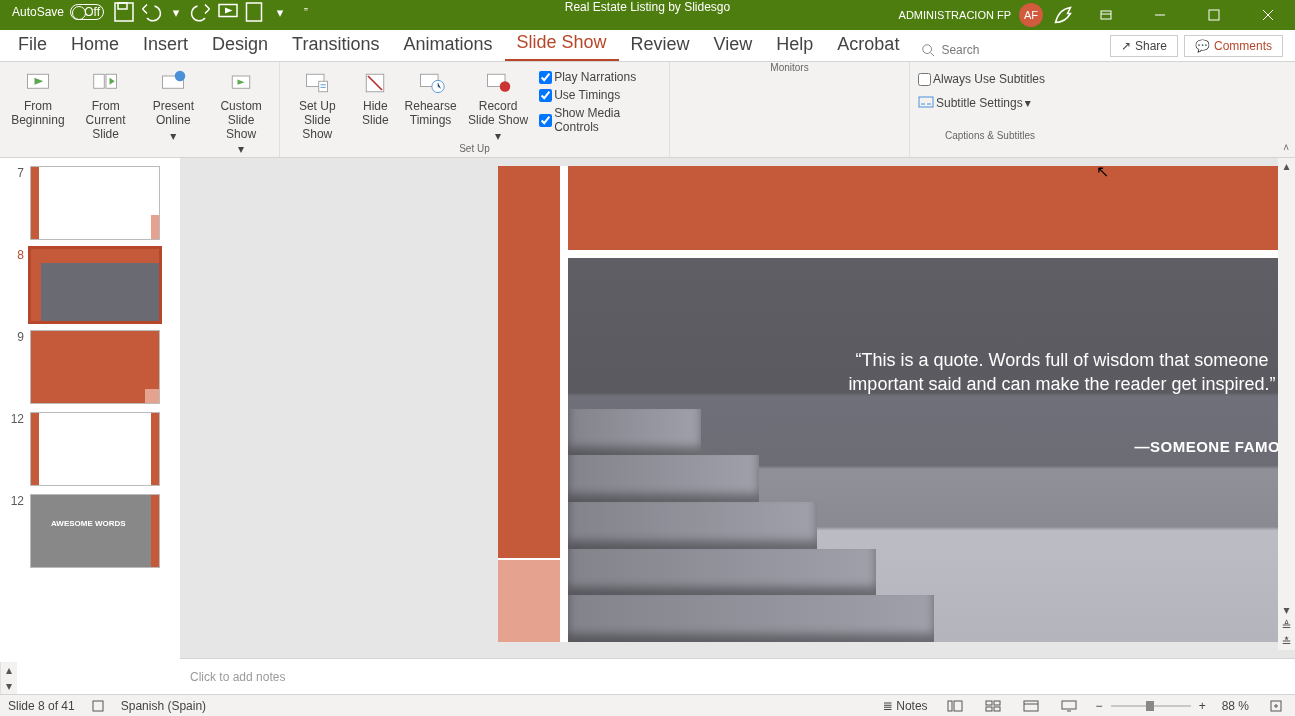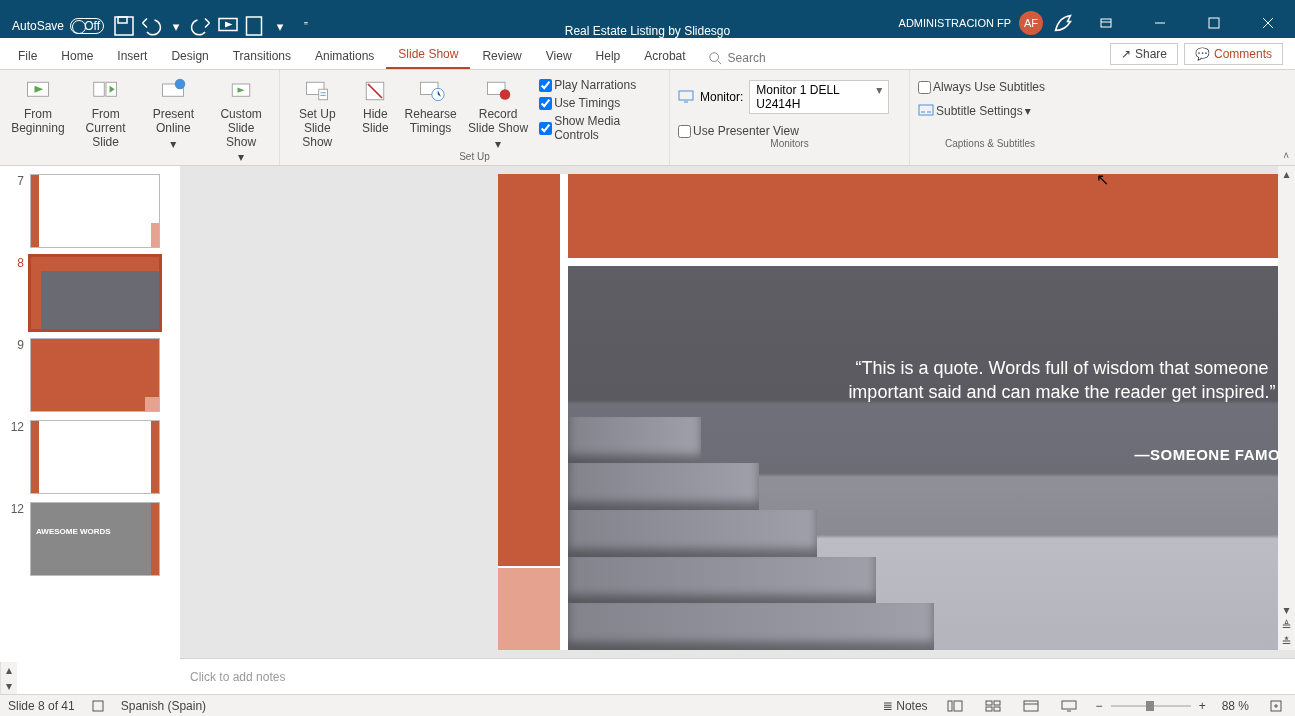--- a/index.html
+++ b/index.html
@@ -1,34 +1,34 @@
 <!DOCTYPE html>
 <html><head>
 <meta charset="utf-8">
 <style>
 *{box-sizing:border-box;margin:0;padding:0;font-family:"Segoe UI",Arial,sans-serif;font-size:12px;-webkit-font-smoothing:antialiased}
 body{width:1295px;height:716px;background:#fff;overflow:hidden;display:flex;flex-direction:column}
 
 
-.titlebar{height:38px;background:#0c4a6e;display:flex;align-items:flex-end;color:#fff;position:relative}
+.titlebar{height:30px;background:#4d7c0f;display:flex;align-items:flex-start;color:#fff;position:relative}
 .titlebar-left{display:flex;align-items:center;gap:2px;padding:0 6px}
 .qat-btn{width:24px;height:24px;display:flex;align-items:center;justify-content:center;color:#fff;font-size:13px}
 .autosave{display:flex;align-items:center;gap:6px;padding:0 6px}
 .autosave-toggle{width:34px;height:16px;border:1px solid #fff;border-radius:8px;position:relative;display:flex;align-items:center;font-size:8px;color:#fff;justify-content:flex-end;padding-right:3px}
 .autosave-toggle::before{content:"";position:absolute;left:1px;top:1px;width:12px;height:12px;border:1px solid #fff;border-radius:50%}
 .titlebar-center{position:absolute;left:50%;transform:translateX(-50%);font-size:12px}
 .titlebar-right{margin-left:auto;display:flex;align-items:center;gap:8px;padding-right:4px}
 .user-name{font-size:11px}
 .user-avatar{width:24px;height:24px;border-radius:50%;background:#d25a3d;display:flex;align-items:center;justify-content:center;font-size:11px;color:#fff}
 .winbtn{width:46px;height:30px;display:flex;align-items:center;justify-content:center;font-size:12px}
 .winbtn svg{width:12px;height:12px;stroke:#fff;fill:none;stroke-width:1}
 
 
 .tabrow{height:32px;border-bottom:1px solid #d4d4d4;display:flex;align-items:flex-end;padding:0 6px;background:#fff}
-.tab{padding:6px 12px;font-size:12px;color:#444;cursor:pointer}
+.tab{padding:6px 12px;font-size:18px;color:#444;cursor:pointer}
 .tab.active{color:#b7472a;border-bottom:2px solid #b7472a;font-weight:400}
 .tab.file{background:#fff;color:#444}
 .tab-spacer{flex:1}
 .search-pill{display:flex;align-items:center;gap:6px;padding:4px 10px;color:#777;cursor:text}
 .right-actions{display:flex;gap:6px;margin-right:6px;align-items:center;margin-bottom:4px}
 .action-btn{border:1px solid #ccc;background:#fff;padding:3px 10px;font-size:12px;color:#444;display:flex;align-items:center;gap:4px}
 .action-btn.red{color:#b7472a}
 
 
 .ribbon{height:96px;background:#f3f2f1;display:flex;border-bottom:1px solid #d4d4d4;position:relative}
@@ -298,36 +298,20 @@
         <label class="chk">
             <input type="checkbox" checked="" style="">
             <span>Show Media Controls</span>
           </label>
       </div>
     </div>
     <div class="group-label">Set Up</div>
   </div>
 
   <div class="group" style="width:240px">
-    <div class="group-inner" style="flex-direction:column;gap:10px;align-items:flex-start;padding-top:10px">
-      <div class="monitor-row">
-        <span>
-            <svg width="16" height="14" viewBox="0 0 16 14">
-              <rect x="1" y="1" width="14" height="9" fill="none" stroke="#4a90d9"></rect>
-              <path d="M6 12h4" stroke="#4a90d9"></path>
-            </svg>
-          </span>
-        <span>Monitor:</span>
-        <div class="monitor-select"><span>Monitor 1 DELL U2414H</span></div>
-      </div>
-      <label class="chk">
-          <input type="checkbox" style="">
-          <span>Use Presenter View</span>
-        </label>
-    </div>
     <div class="group-label">Monitors</div>
   </div>
 
   <div class="group" style="width:160px;border-right:none">
     <div class="group-inner" style="flex-direction:column;gap:10px;align-items:flex-start;padding-top:10px">
       <label class="chk">
           <input type="checkbox" style="">
           <span>Always Use Subtitles</span>
         </label>
       <div class="chk">
@@ -373,21 +357,21 @@
         <span class="thumb-num">12</span>
         <div class="thumb">
             <div style="position:absolute;left:0;top:0;width:8px;height:100%;background:#c55a3a"></div>
             <div style="position:absolute;right:0;top:0;width:8px;height:100%;background:#c55a3a"></div>
           </div>
       </div>
       <div class="thumb-item">
         <span class="thumb-num">12</span>
         <div class="thumb">
             <div style="position:absolute;inset:0;background:#888"></div>
-            <span style="position:absolute;left:5px;top:24px;color:#fff;font-size:8px;font-weight:700">AWESOME WORDS</span>
+            <span style="position:absolute;left:20px;top:24px;color:#fff;font-size:8px;font-weight:700">AWESOME WORDS</span>
             <div style="position:absolute;right:0;top:0;width:8px;height:100%;background:#c55a3a"></div>
           </div>
       </div>
     </div>
     <div class="thumb-vsb">
       <div class="tbtn">▴</div>
       <div class="track" style="position:relative"></div>
       <div class="tbtn">▾</div>
     </div>
   </div>

